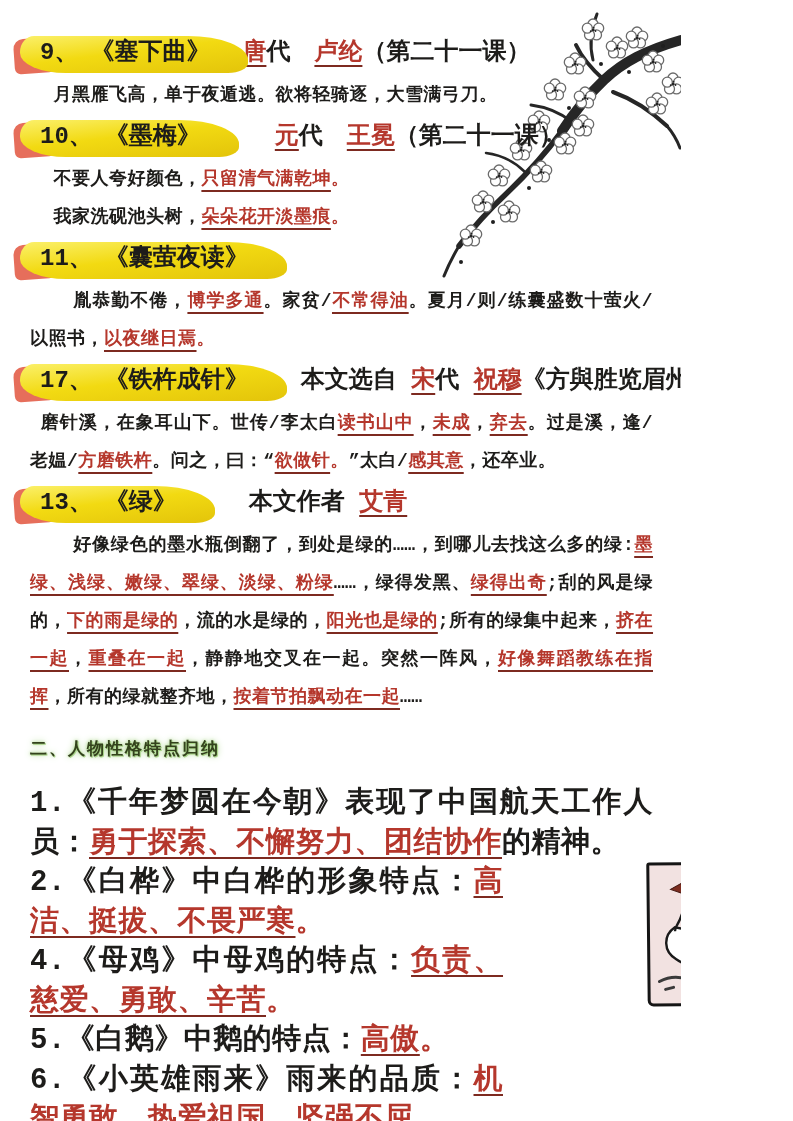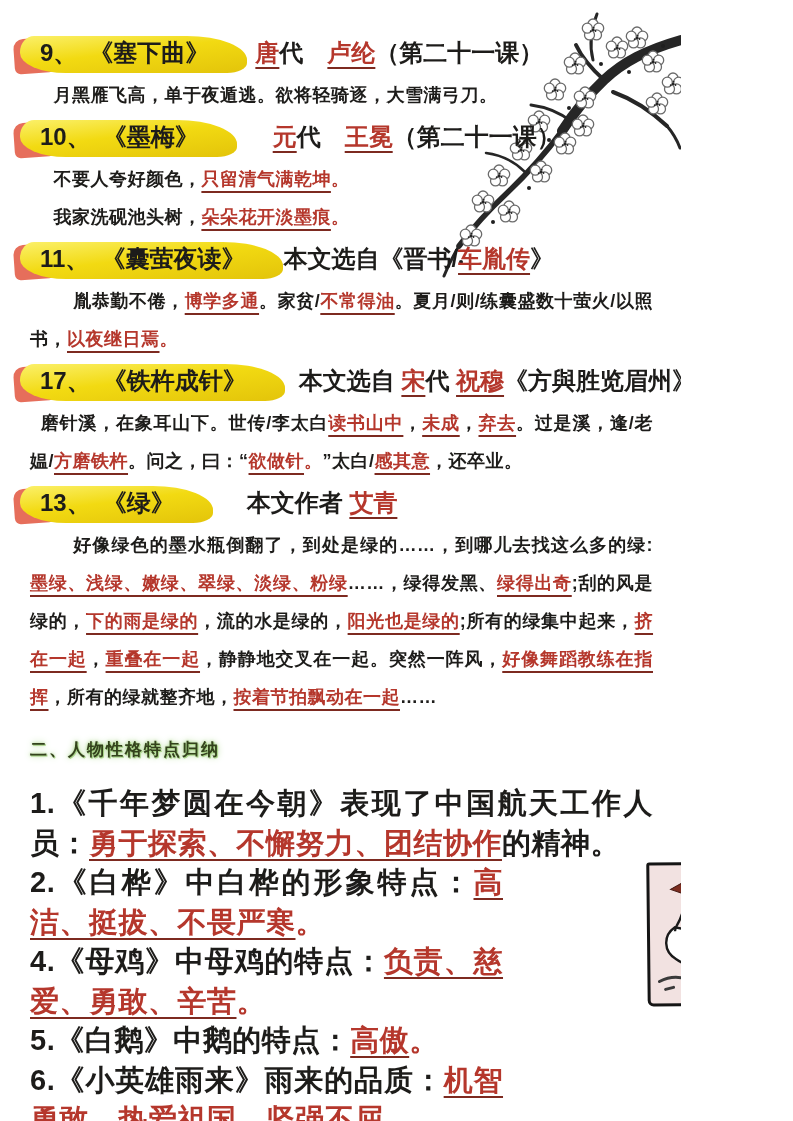--- a/index.html
+++ b/index.html
@@ -3,21 +3,21 @@
 <meta charset="utf-8">
 <style>
   html,body{margin:0;padding:0;}
   .page{
     position:relative;
     width:681px;height:1121px;
     background:var(--page-bg,#fff);
     box-sizing:border-box;
     padding:30px 28px 0 30px;
     overflow:hidden;
-    font-family:Liberation Sans, sans-serif;
+    font-family:Liberation Mono, monospace;
     color:var(--ink,#1d1c1a);
   }
   .content{position:relative;z-index:1;}
   
   .hdr{
     display:flex;align-items:baseline;
     font-size:24px;font-weight:700;line-height:38px;
     margin:4px 0 3px;white-space:nowrap;
   }
   .hl{position:relative;display:inline-block;padding:0 8px 1px 10px;z-index:0;}
@@ -146,42 +146,41 @@
   </svg>
 
   <div class="content">
 
     <div id="entries">
   <section class="entry">
     <div class="hdr">
       <span class="hl">
         <span class="num">9、</span><span class="title">《塞下曲》</span>
       </span>
-      <span class="hdr-rest" style="margin-left: 38px;"><span class="red">唐</span><span class="blk">代　</span><span class="red">卢纶</span><span class="blk">（第二十一课）</span></span>
+      <span class="hdr-rest" style="margin-left: 24px;"><span class="red">唐</span><span class="blk">代　</span><span class="red">卢纶</span><span class="blk">（第二十一课）</span></span>
     </div>
   <p class="para ind-poem"><span class="blk">月黑雁飞高，单于夜遁逃。欲将轻骑逐，大雪满弓刀。</span></p>
         </section>
 
   <section class="entry">
     <div class="hdr">
       <span class="hl">
         <span class="num">10、</span><span class="title">《墨梅》</span>
       </span>
       <span class="hdr-rest" style="margin-left: 66px;"><span class="red">元</span><span class="blk">代　</span><span class="red">王冕</span><span class="blk">（第二十一课）</span></span>
     </div>
   <p class="para ind-poem"><span class="blk">不要人夸好颜色，</span><span class="red">只留清气满乾坤</span><span class="red nou">。</span></p>
           <p class="para ind-poem"><span class="blk">我家洗砚池头树，</span><span class="red">朵朵花开淡墨痕</span><span class="red nou">。</span></p>
         </section>
 
   <section class="entry">
     <div class="hdr">
       <span class="hl">
         <span class="num">11、</span><span class="title">《囊萤夜读》</span>
       </span>
-      <span class="hdr-rest" style="margin-left: 30px;"><span class="blk">本文选自《晋书/</span><span class="red">车胤传</span><span class="blk">》</span></span>
     </div>
   <p class="para ind-2"><span class="blk">胤恭勤不倦，</span><span class="red">博学多通</span><span class="blk">。家贫/</span><span class="red">不常得油</span><span class="blk">。夏月/则/练囊盛数十萤火/以照书，</span><span class="red">以夜继日焉</span><span class="red nou">。</span></p>
         </section>
 
   <section class="entry">
     <div class="hdr">
       <span class="hl">
         <span class="num">17、</span><span class="title">《铁杵成针》</span>
       </span>
       <span class="hdr-rest" style="margin-left: 44px;"><span class="blk">本文选自 </span><span class="red">宋</span><span class="blk">代 </span><span class="red">祝穆</span><span class="blk">《方與胜览眉州》</span></span>

